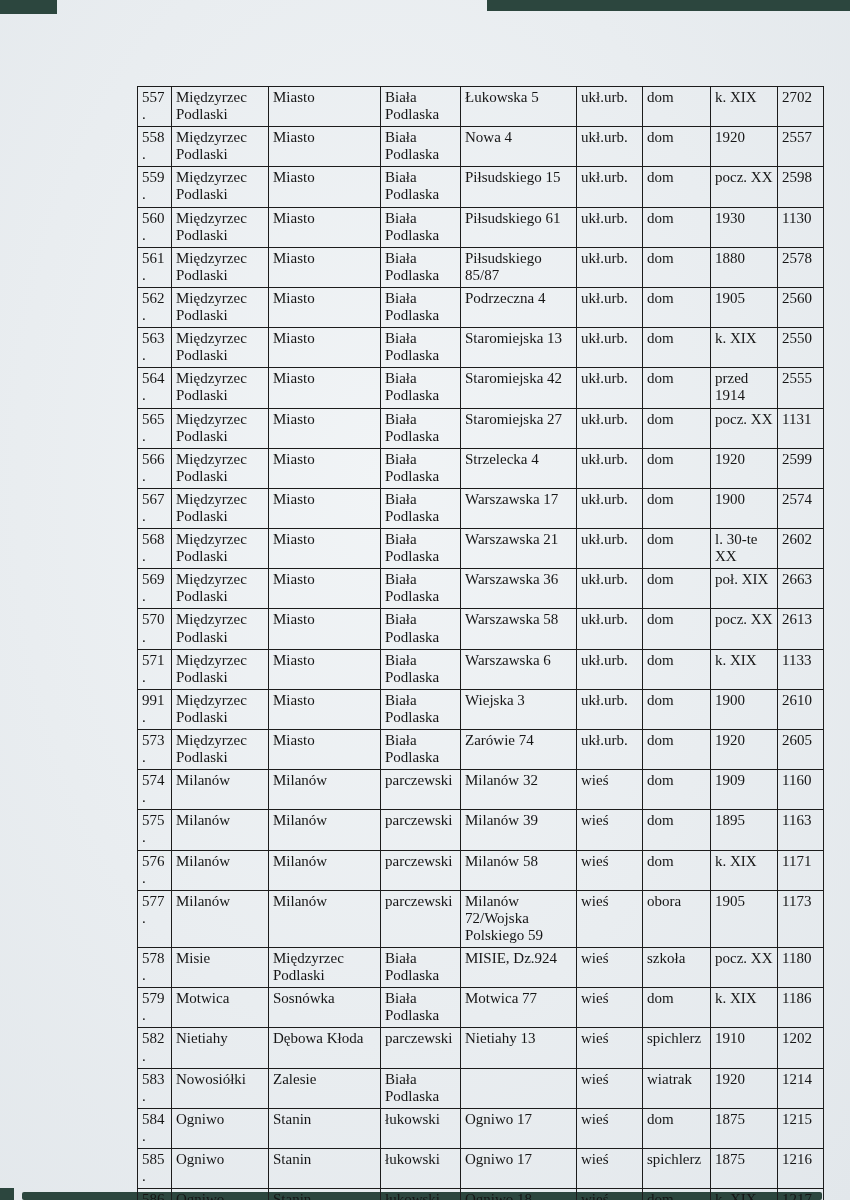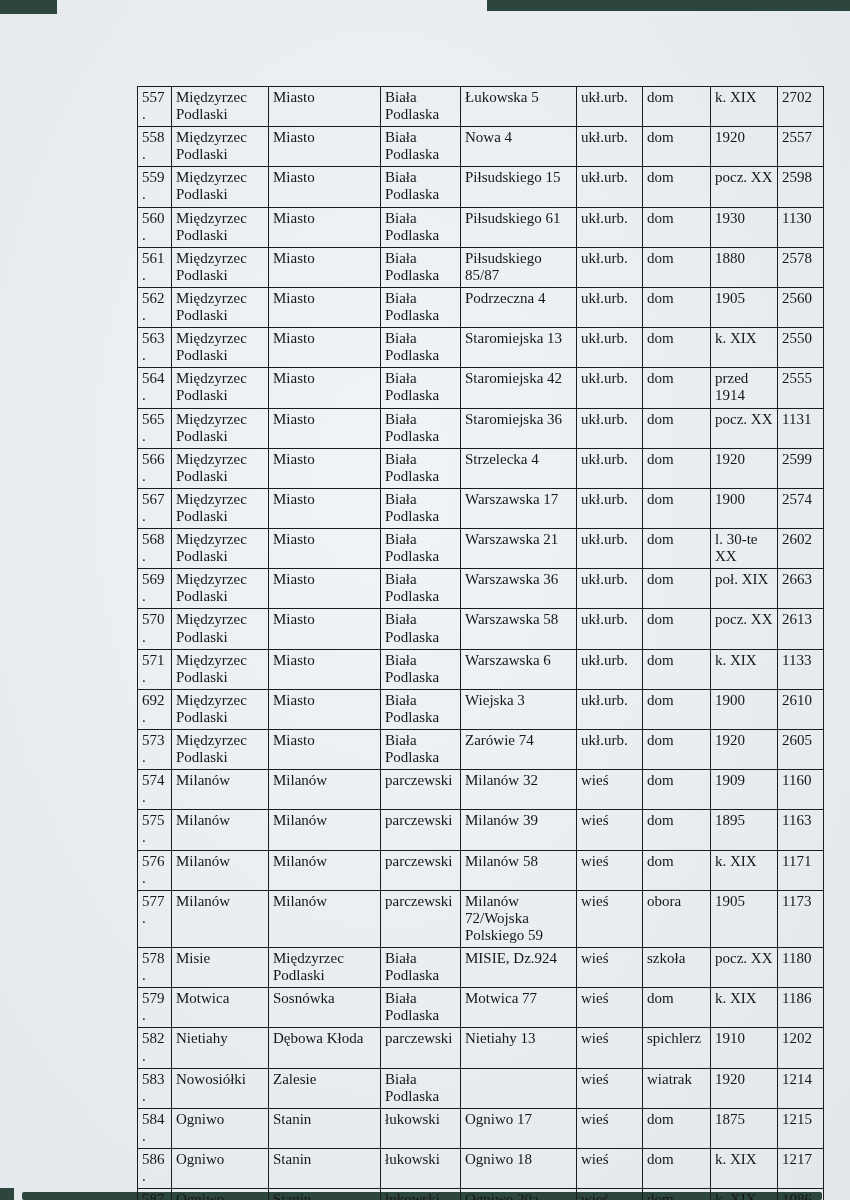--- a/index.html
+++ b/index.html
@@ -172,21 +172,21 @@
             <td class="c5">ukł.urb.</td>
             <td class="c6">dom</td>
             <td class="c7">przed<br>1914</td>
             <td class="c8">2555</td>
           </tr>
           <tr>
             <td class="c0">565.</td>
             <td class="c1">Międzyrzec Podlaski</td>
             <td class="c2">Miasto</td>
             <td class="c3">Biała Podlaska</td>
-            <td class="c4">Staromiejska 36</td>
+            <td class="c4">Staromiejska 27</td>
             <td class="c5">ukł.urb.</td>
             <td class="c6">dom</td>
             <td class="c7">pocz. XX</td>
             <td class="c8">1131</td>
           </tr>
           <tr>
             <td class="c0">566.</td>
             <td class="c1">Międzyrzec Podlaski</td>
             <td class="c2">Miasto</td>
             <td class="c3">Biała Podlaska</td>
@@ -245,21 +245,21 @@
             <td class="c1">Międzyrzec Podlaski</td>
             <td class="c2">Miasto</td>
             <td class="c3">Biała Podlaska</td>
             <td class="c4">Warszawska 6</td>
             <td class="c5">ukł.urb.</td>
             <td class="c6">dom</td>
             <td class="c7">k. XIX</td>
             <td class="c8">1133</td>
           </tr>
           <tr>
-            <td class="c0">692.</td>
+            <td class="c0">991.</td>
             <td class="c1">Międzyrzec Podlaski</td>
             <td class="c2">Miasto</td>
             <td class="c3">Biała Podlaska</td>
             <td class="c4">Wiejska 3</td>
             <td class="c5">ukł.urb.</td>
             <td class="c6">dom</td>
             <td class="c7">1900</td>
             <td class="c8">2610</td>
           </tr>
           <tr>
@@ -366,20 +366,31 @@
             <td class="c1">Ogniwo</td>
             <td class="c2">Stanin</td>
             <td class="c3">łukowski</td>
             <td class="c4">Ogniwo 17</td>
             <td class="c5">wieś</td>
             <td class="c6">dom</td>
             <td class="c7">1875</td>
             <td class="c8">1215</td>
           </tr>
           <tr>
+            <td class="c0">585.</td>
+            <td class="c1">Ogniwo</td>
+            <td class="c2">Stanin</td>
+            <td class="c3">łukowski</td>
+            <td class="c4">Ogniwo 17</td>
+            <td class="c5">wieś</td>
+            <td class="c6">spichlerz</td>
+            <td class="c7">1875</td>
+            <td class="c8">1216</td>
+          </tr>
+          <tr>
             <td class="c0">586.</td>
             <td class="c1">Ogniwo</td>
             <td class="c2">Stanin</td>
             <td class="c3">łukowski</td>
             <td class="c4">Ogniwo 18</td>
             <td class="c5">wieś</td>
             <td class="c6">dom</td>
             <td class="c7">k. XIX</td>
             <td class="c8">1217</td>
           </tr>

